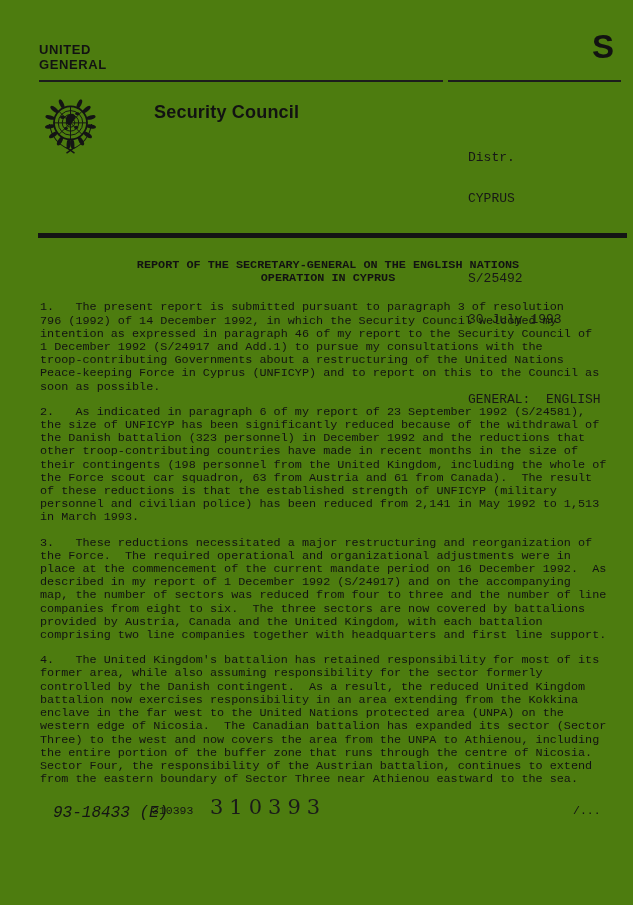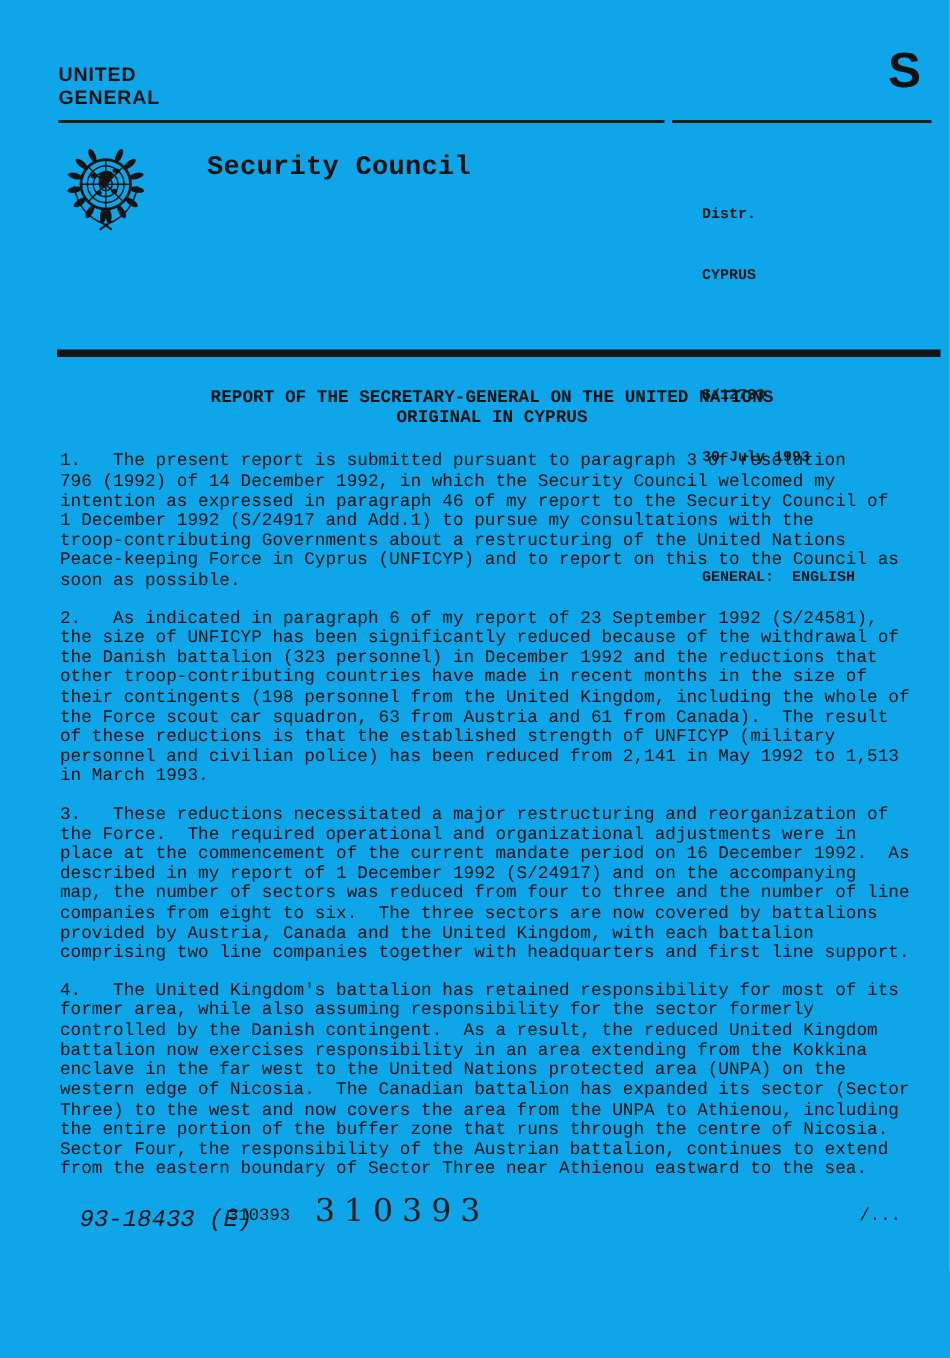--- a/index.html
+++ b/index.html
@@ -4,21 +4,21 @@
 <style>
   html,body { margin:0; padding:0; }
   body {
     background:#e8e8e6;
     font-family:"Liberation Mono", monospace;
   }
   .page {
     position:relative;
     width:633px; height:905px;
     margin:0 auto;
-    background:#0ea5e9;
+    background:#4d7c0f;
     color:#141414;
     overflow:hidden;
   }
   
   .org-name {
     position:absolute; left:39px; top:42px;
     font-family:"Liberation Sans", sans-serif;
     font-weight:bold; font-size:13px; line-height:15px;
     letter-spacing:0.6px; color:#121212;
   }
@@ -29,29 +29,29 @@
     color:#121212;
   }
   .rule { position:absolute; top:80px; height:2px; background:#1c1c1c; }
   .rule-left  { left:39px;  width:404px; }
   .rule-right { left:448px; width:173px; }
   .emblem {
     position:absolute; left:42px; top:94px;
     width:57px; height:68px;
   }
   .organ-title {
-    position:absolute; left:138px; top:102px;
-    font-family:Liberation Mono, monospace;
+    position:absolute; left:154px; top:102px;
+    font-family:Liberation Sans, sans-serif;
     font-weight:bold; font-size:18px; color:#121212;
     letter-spacing:0.2px;
   }
   .distribution {
-    position:absolute; left:468px; top:110px;
-    font-size:10px; line-height:13.5px;
-    font-weight:bold; white-space:pre; color:#171717;
+    position:absolute; left:468px; top:124px;
+    font-size:13px; line-height:13.5px;
+    font-weight:normal; white-space:pre; color:#171717;
   }
   .distribution .gap { height:13px; }
   .separator-bar {
     position:absolute; left:38px; top:233px;
     width:589px; height:5px; background:#141414;
   }
   
   .doc-body {
     position:absolute; left:40px; top:259px; width:576px;
     font-size:11.8px; line-height:13.2px; color:#121212;
@@ -160,30 +160,30 @@
         </g>
     </g>
   </svg>
 
   <div class="organ-title">Security Council</div>
 
   <div class="distribution">
     <div>Distr.</div>
     <div>CYPRUS</div>
     <div class="gap"></div>
-    <div>S/12733</div>
+    <div>S/25492</div>
     <div>30 July 1993</div>
     <div class="gap"></div>
     <div>GENERAL:  ENGLISH</div>
   </div>
 
   <div class="separator-bar"></div>
 
   <div class="doc-body">
-    <div class="report-title"><span>REPORT OF THE SECRETARY-GENERAL ON THE UNITED NATIONS</span><br><span>ORIGINAL IN CYPRUS</span></div>
+    <div class="report-title"><span>REPORT OF THE SECRETARY-GENERAL ON THE ENGLISH NATIONS</span><br><span>OPERATION IN CYPRUS</span></div>
 
     <p class="para">1.   The present report is submitted pursuant to paragraph 3 of resolution
 796 (1992) of 14 December 1992, in which the Security Council welcomed my
 intention as expressed in paragraph 46 of my report to the Security Council of
 1 December 1992 (S/24917 and Add.1) to pursue my consultations with the
 troop-contributing Governments about a restructuring of the United Nations
 Peace-keeping Force in Cyprus (UNFICYP) and to report on this to the Council as
 soon as possible.</p>
     <p class="para">2.   As indicated in paragraph 6 of my report of 23 September 1992 (S/24581),
 the size of UNFICYP has been significantly reduced because of the withdrawal of

